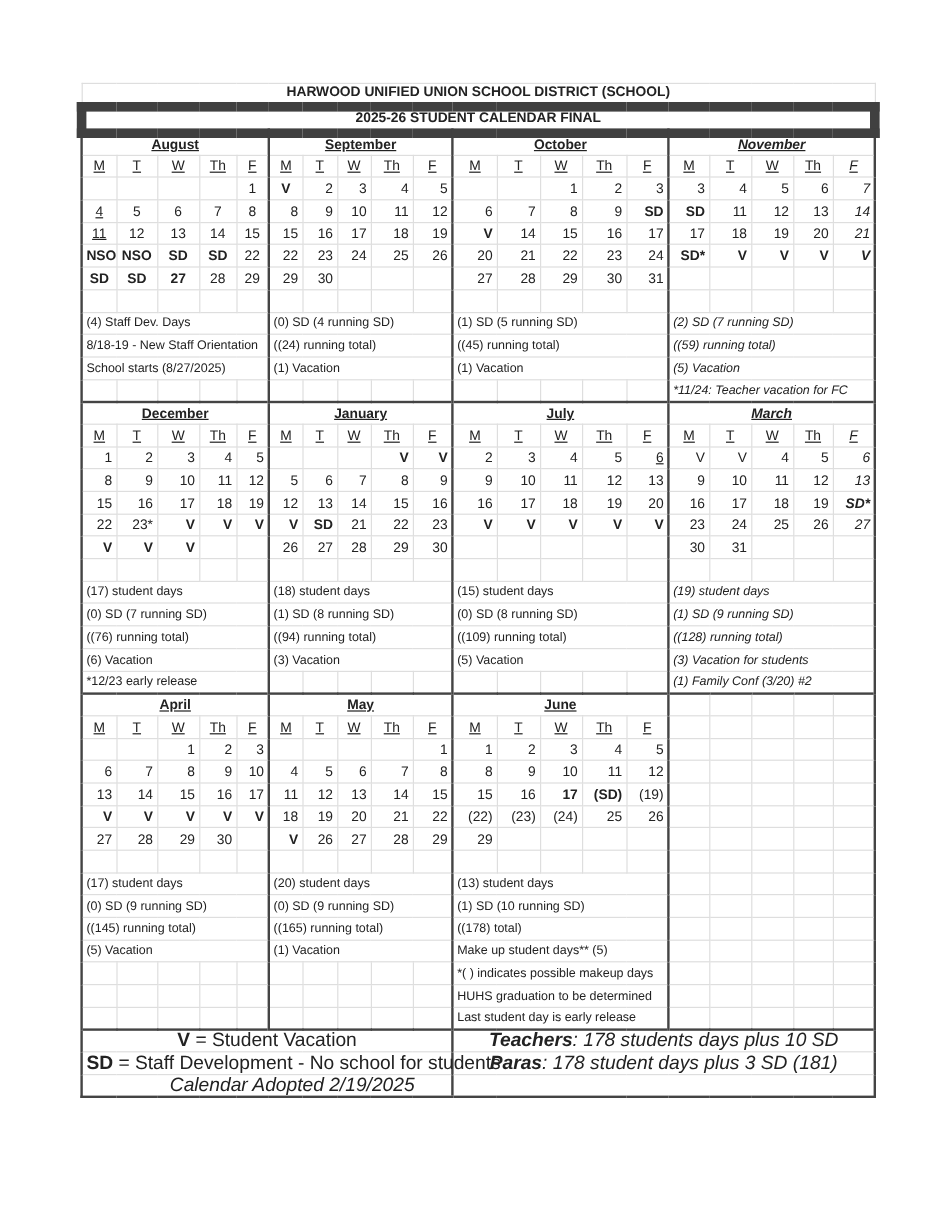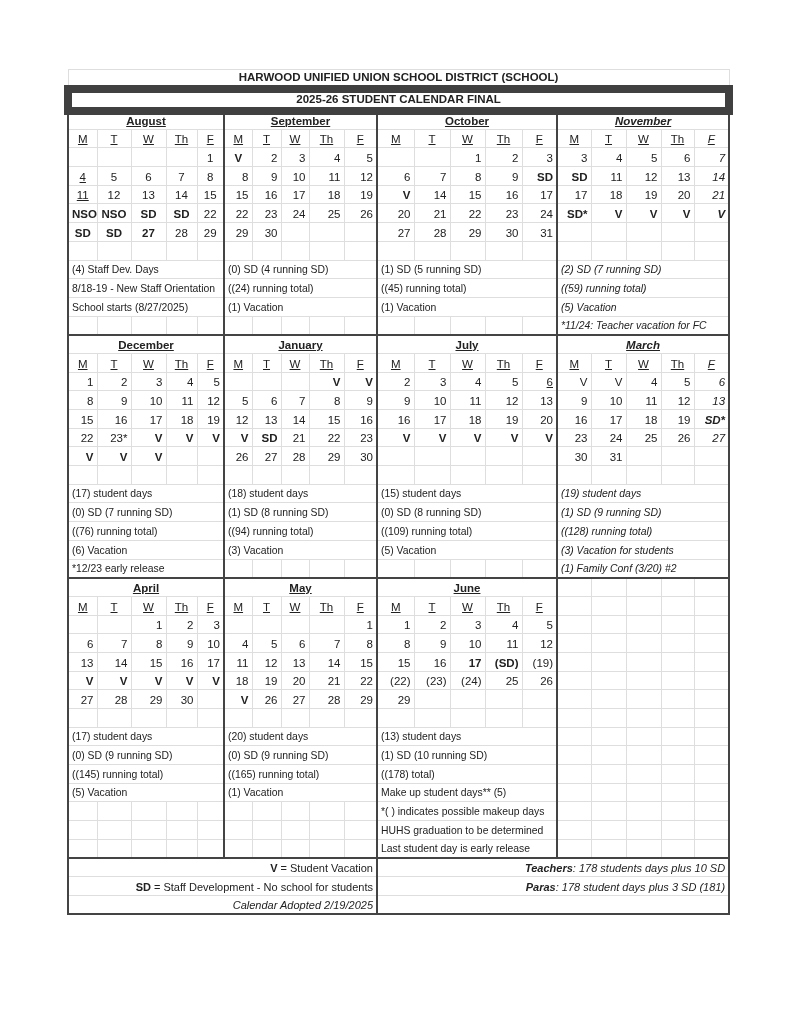--- a/index.html
+++ b/index.html
@@ -28,21 +28,21 @@
   #cal-table td.sl { border-left: 2px solid #444444; }
   #cal-table td.sr { border-right: 2px solid #444444; font-style: italic; }
   #cal-table td.bt { border-top: 2px solid #444444; }
   #cal-table td.bb { border-bottom: 2px solid #444444; }
   #cal-table td.mh { font-weight: bold; text-decoration: underline; text-align: center; }
   #cal-table td.dh { text-decoration: underline; text-align: center; }
   #cal-table td.c { text-align: center; }
   #cal-table td.b { font-weight: bold; }
   #cal-table td.u { text-decoration: underline; }
   #cal-table td.note { text-align: left; font-size: 10.4px; padding-left: 3px; }
-  #cal-table td.leg { text-align: right; font-size: 11px; padding-left: 3px; }
+  #cal-table td.leg { text-align: center; font-size: 16px; padding-left: 3px; }
   #cal-table td.it { font-style: italic; padding-left: 45px; }
   #cal-table td.leg b { font-weight: bold; }
 </style>
 </head>
 <body>
 
 <table id="cal-table">
     <colgroup>
       <col style="width: 29px;">
       <col style="width: 34px;">

